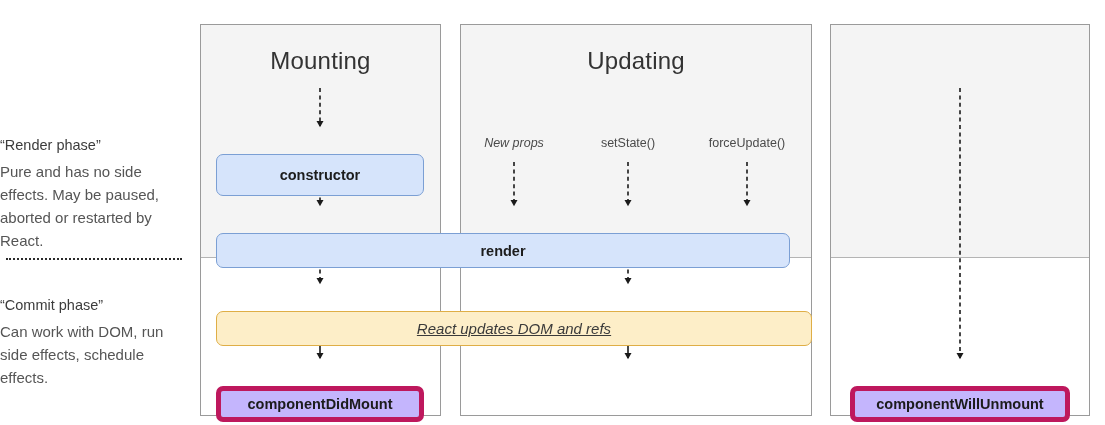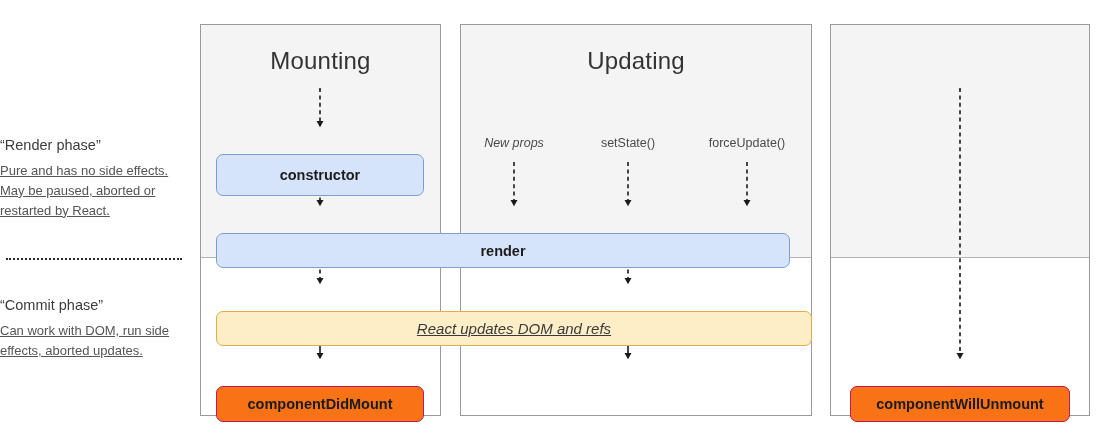--- a/index.html
+++ b/index.html
@@ -24,24 +24,23 @@
     width: 180px;
     left: 0;
   }
   .legend-title {
     font-size: 14.5px;
     color: #3c3c3c;
     margin-bottom: 7px;
     line-height: 1.25;
   }
   .legend-body {
-    font-size: 13px;
+    font-size: 15px;
     color: #555555;
     line-height: 1.52;
-    text-decoration: underline;
   }
   .legend-divider {
     position: absolute;
     left: 6px;
     width: 176px;
     top: 258px;
     border-top: 2px dotted #2b2b2b;
     height: 0;
   }
   
@@ -82,21 +81,21 @@
     font-size: 14.5px;
     font-weight: bold;
     color: #1c1c1c;
     z-index: 6;
     margin-top: 28px;
   }
   .lbox.blue   { background: #d6e4fb; border: 1px solid #7b9fd4; }
   .lbox.yellow { background: #fdeec8; border: 1px solid #dfae46;
                  font-style: italic; font-weight: normal; font-size: 15px;
                  color: #3a3a3a; }
-  .lbox.green  { background: #f97316; border: 1px solid #be185d; }
+  .lbox.green  { background: #c4b5fd; border: 5px solid #be185d; }
   
   .trigger {
     position: absolute;
     text-align: center;
     font-size: 12.5px;
     color: #4a4a4a;
     z-index: 6;
     white-space: nowrap;
   }
   .trigger.italic { font-style: italic; }
@@ -116,21 +115,21 @@
 
   <div class="legend-block" style="top:136px;">
     <div class="legend-title">“Render phase”</div>
     <div class="legend-body">Pure and has no side effects. May be paused, aborted or restarted by React.</div>
   </div>
 
   <div class="legend-divider"></div>
 
   <div class="legend-block" style="top:296px;">
     <div class="legend-title">“Commit phase”</div>
-    <div class="legend-body">Can work with DOM, run side effects, aborted updates.</div>
+    <div class="legend-body">Can work with DOM, run side effects, schedule effects.</div>
   </div>
 
   <div class="panel" style="left:200px; top:24px; width:241px; height:392px;">
     <div class="panel-render" style="height:233px;"></div>
     <div class="panel-title">Mounting</div>
   </div>
 
   <div class="panel" style="left:460px; top:24px; width:352px; height:392px;">
     <div class="panel-render" style="height:233px;"></div>
     <div class="panel-title">Updating</div>

